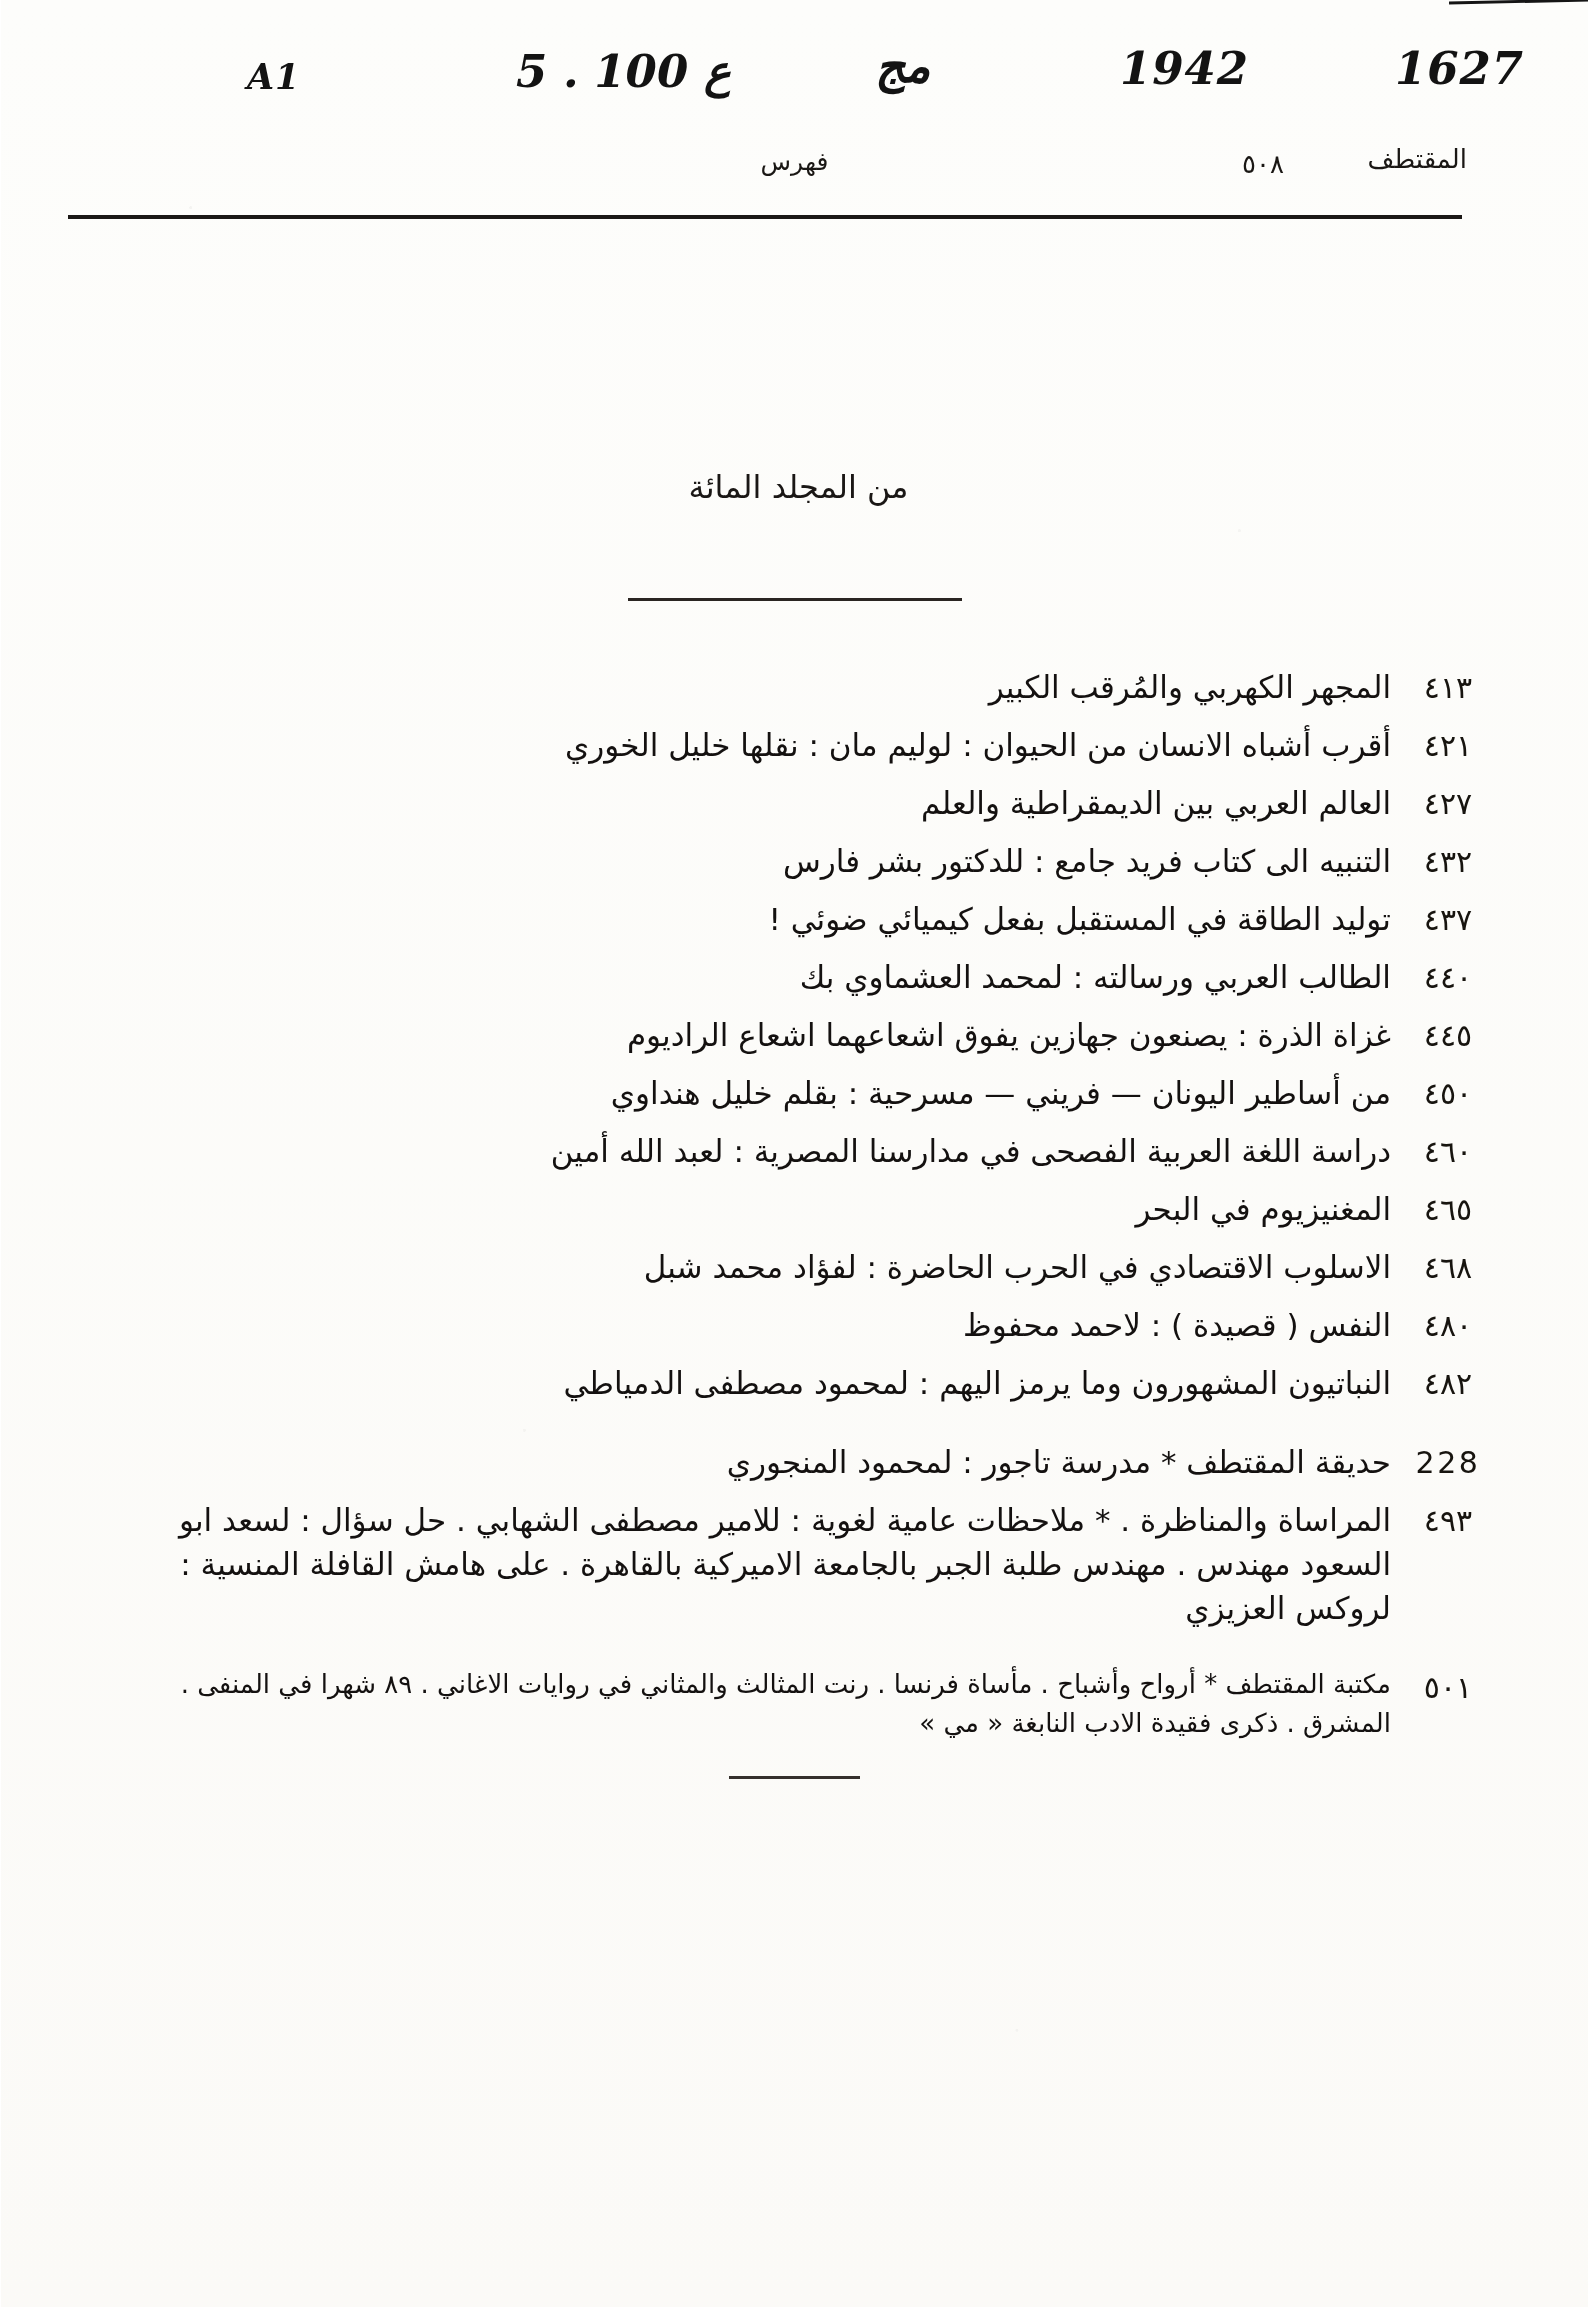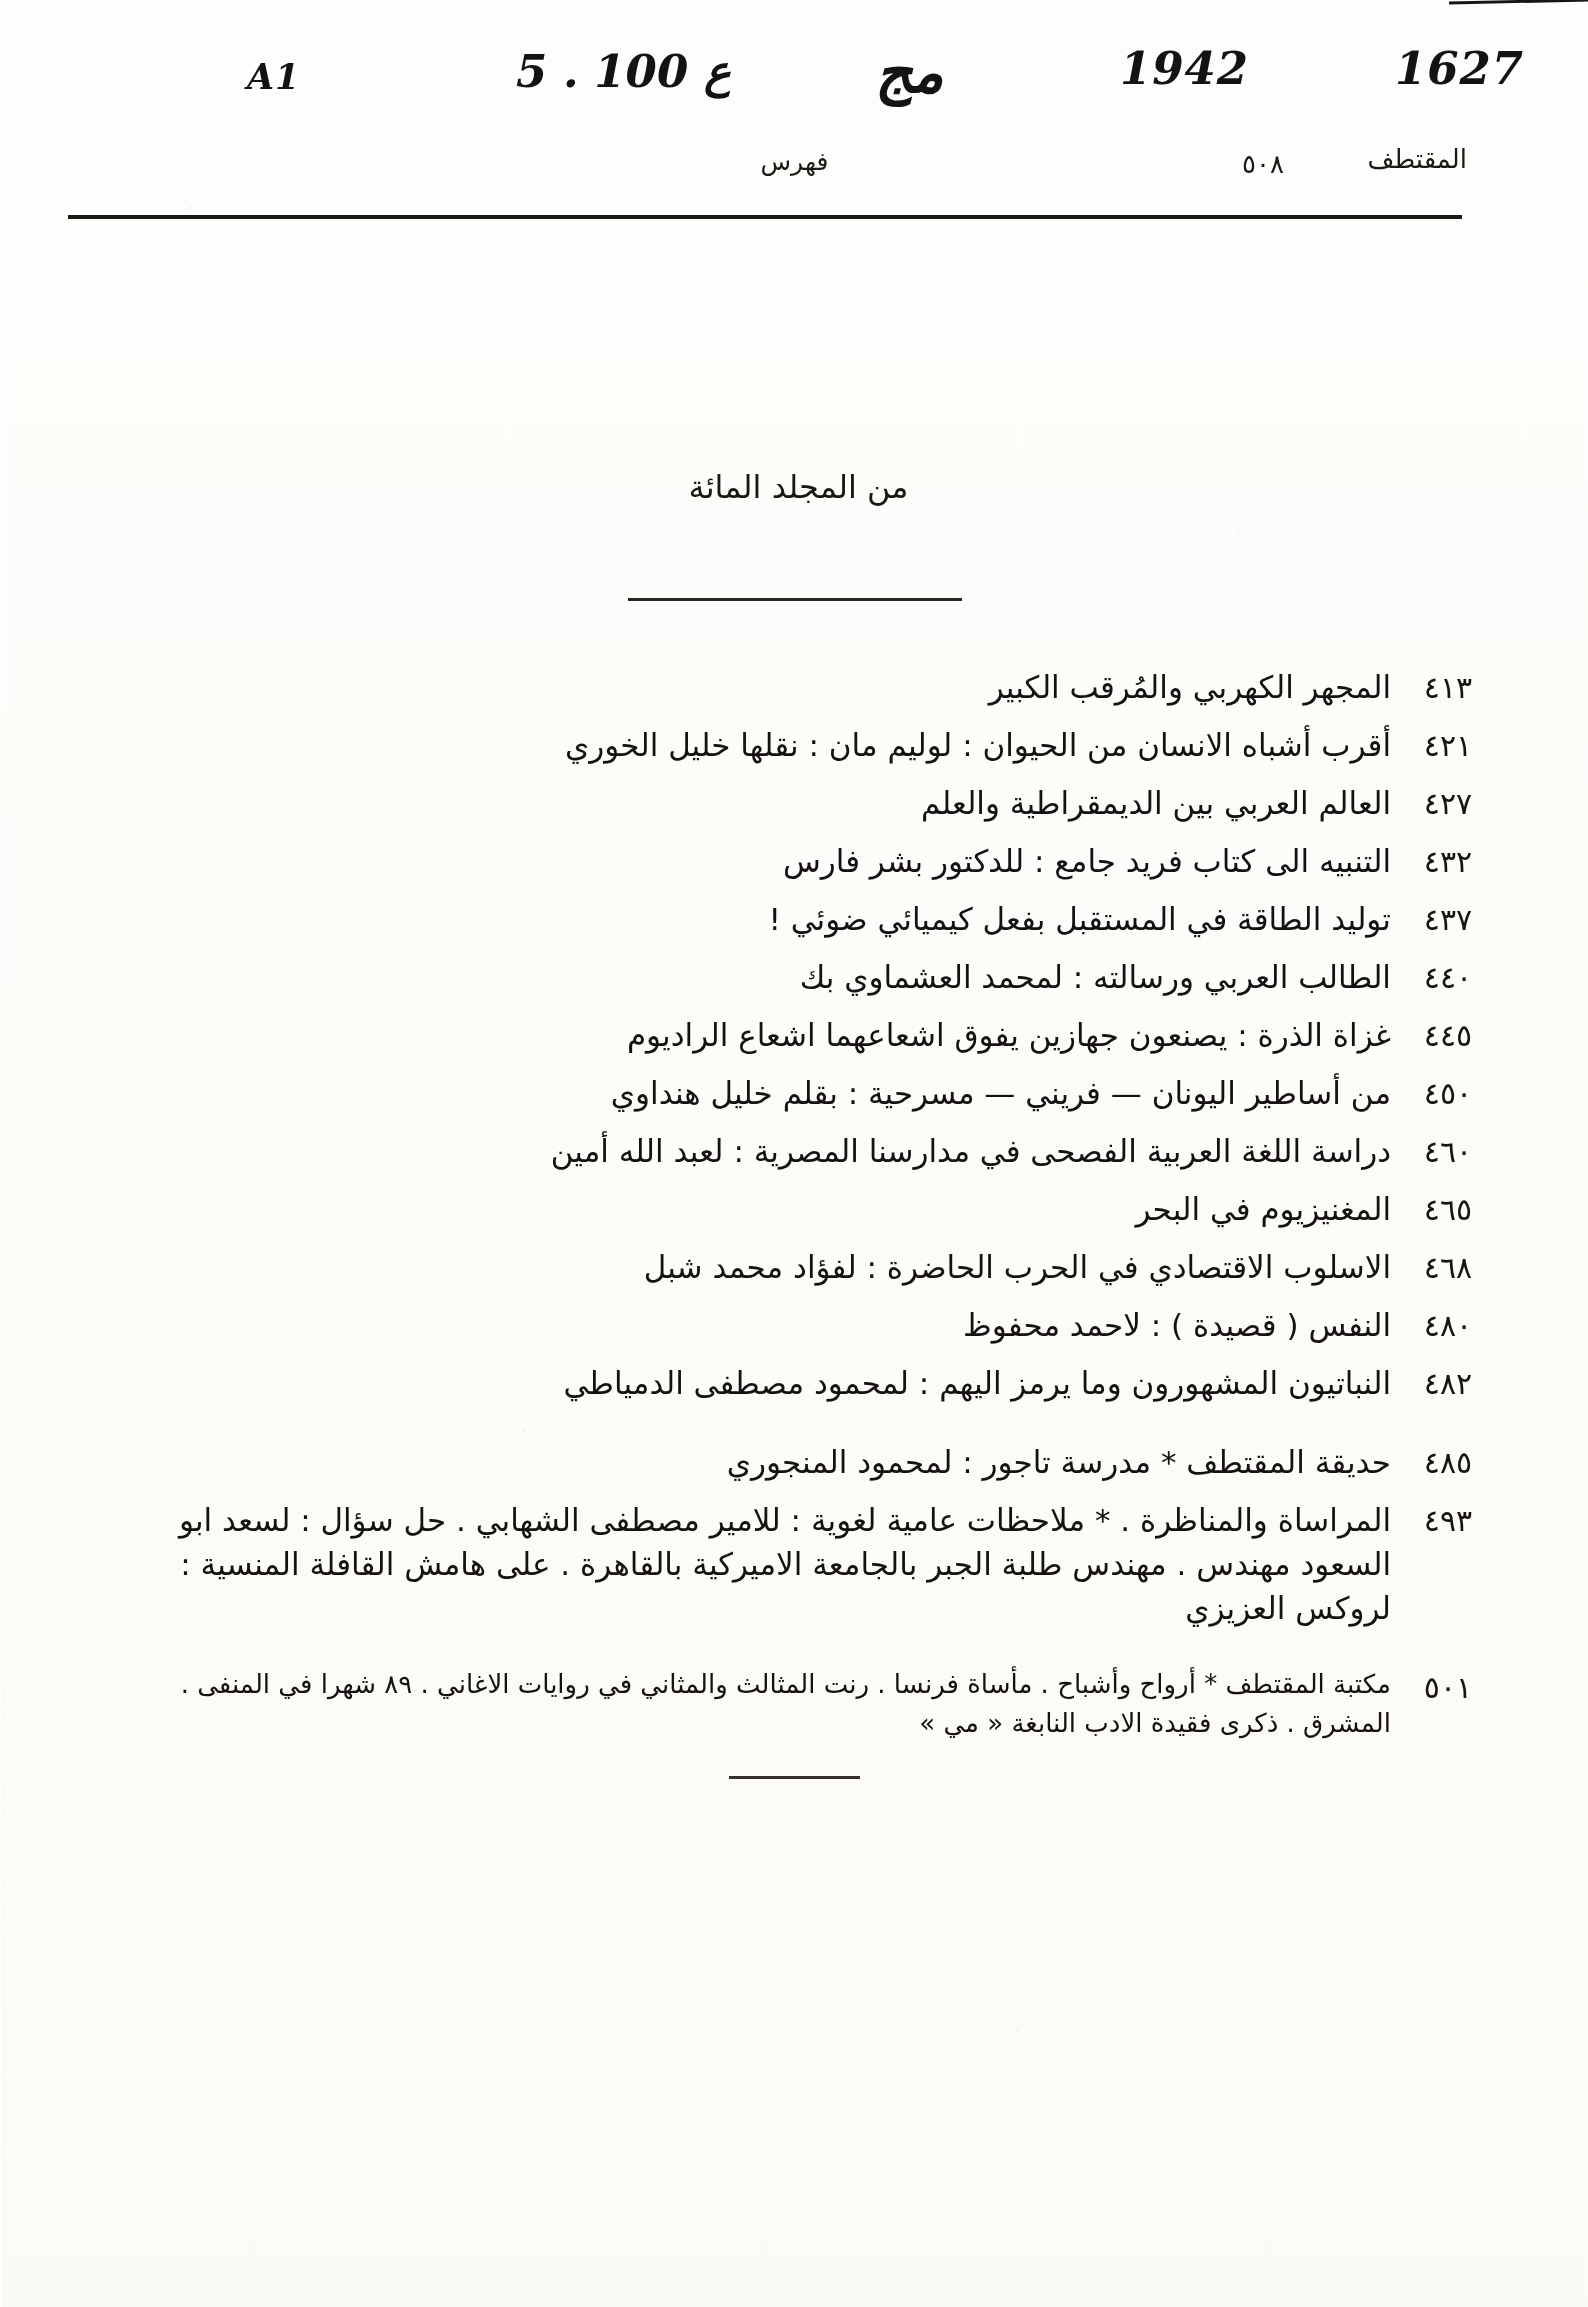--- a/index.html
+++ b/index.html
@@ -34,21 +34,21 @@
     font-family: "DejaVu Serif", serif;
     font-style: italic;
     color: #131313;
     letter-spacing: 0.9px;
     white-space: nowrap;
     direction: ltr;
   }
   #hand-a1       { left: 247px; top: 56px;  font-size: 35px; font-weight: 600; }
   #hand-underline{ left: 234px; top: 103px; width: 140px; height: 2.6px; background: #151515; transform: rotate(-1.2deg); }
   #hand-callno   { left: 516px; top: 45px;  font-size: 45px; font-weight: 600; }
-  #hand-mim      { left: 875px; top: 38px; font-size: 58px; font-weight: 600; }
+  #hand-mim      { left: 875px; top: 38px; font-size: 47px; font-weight: 600; }
   #hand-year     { left: 1120px; top: 42px; font-size: 45px; font-weight: 600; }
   #hand-acc      { left: 1395px; top: 42px; font-size: 45px; font-weight: 600; }
 
   
   .runhead {
     position: absolute;
     font-family: "DejaVu Sans", sans-serif;
     color: #1a1714;
     white-space: nowrap;
   }
@@ -229,21 +229,21 @@
       <div class="page-no">٤٨٠</div>
       <div class="entry-title">النفس ( قصيدة ) : لاحمد محفوظ</div>
     </div>
 
     <div class="entry">
       <div class="page-no">٤٨٢</div>
       <div class="entry-title">النباتيون المشهورون وما يرمز اليهم : لمحمود مصطفى الدمياطي</div>
     </div>
 
     <div class="entry gap-above">
-      <div class="page-no">٤٨٥</div>
+      <div class="page-no">228</div>
       <div class="entry-title">حديقة المقتطف * مدرسة تاجور : لمحمود المنجوري</div>
     </div>
 
     <div class="entry">
       <div class="page-no">٤٩٣</div>
       <div class="entry-title">المراساة والمناظرة . * ملاحظات عامية لغوية : للامير مصطفى الشهابي . حل سؤال : لسعد ابو السعود مهندس . مهندس طلبة الجبر بالجامعة الاميركية بالقاهرة . على هامش القافلة المنسية : لروكس العزيزي</div>
     </div>
 
     <div class="entry small gap-above">
       <div class="page-no">٥٠١</div>

